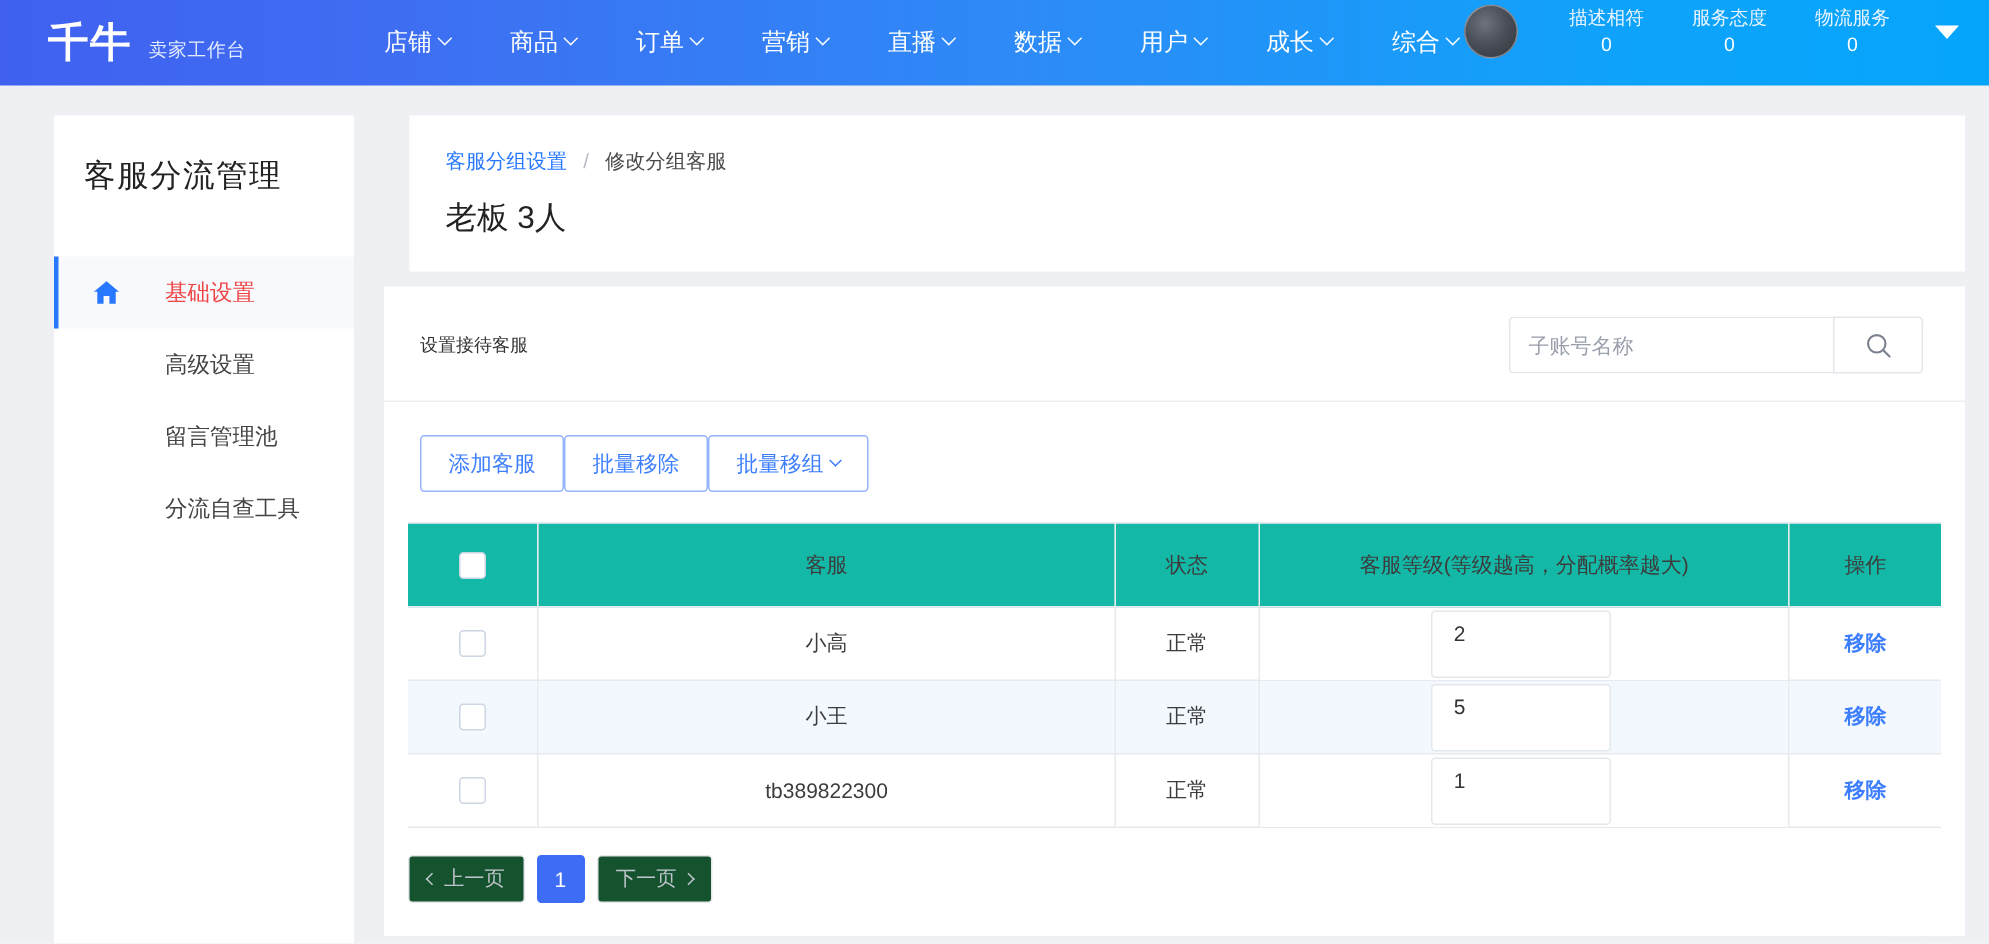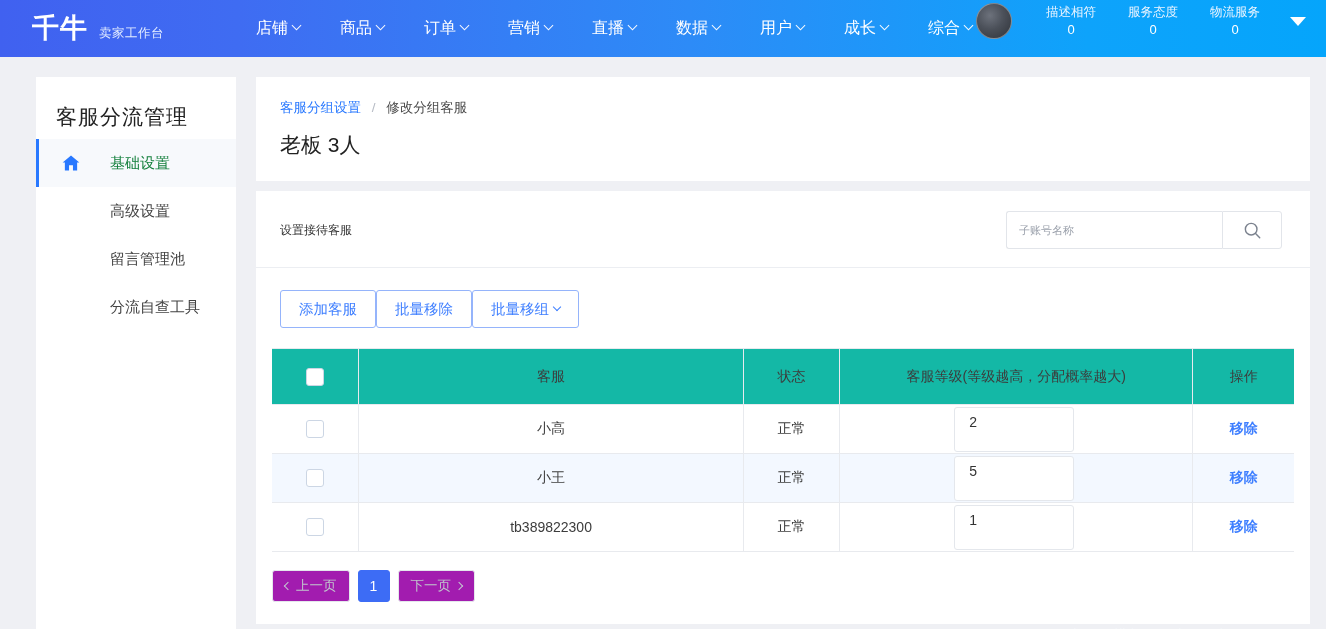--- a/index.html
+++ b/index.html
@@ -66,57 +66,57 @@
   
   .page { display: flex; padding: 20px 0 0 36px; height: 572px; }
 
   
   .sidebar {
     width: 200px; background: #fff; flex: none;
     padding-top: 26px; height: 552px;
   }
   .sidebar-title {
     font-size: 21px; color: #222; font-weight: normal;
-    padding: 0 0 0 20px; margin-bottom: 8px; letter-spacing: 1px;
+    padding: 0 0 0 20px; margin-bottom: 40px; letter-spacing: 1px;
   }
   .side-item {
     height: 48px; display: flex; align-items: center;
     font-size: 15px; color: #444; cursor: pointer;
     padding-left: 28px; position: relative;
   }
   .side-item .side-label { margin-left: 46px; }
   .side-item.active {
-    background: #f7f9fc; color: #15803d; align-items: center;
+    background: #f7f9fc; color: #ef4444; align-items: center;
   }
   .side-item.active::before {
     content: ""; position: absolute; left: 0; top: 0;
     width: 3px; height: 100%; background: #2878ff;
   }
   .home-icon { position: absolute; left: 26px; width: 18px; height: 16px; }
 
   
   .main { flex: 1; margin-left: 20px; margin-right: 16px; }
   .card { background: #fff; }
-  .card-head { padding: 22px 24px 22px; }
+  .card-head { padding: 22px 24px 22px; margin-left: 17px; }
   .breadcrumb { font-size: 13.5px; color: #555; margin-bottom: 14px; }
   .breadcrumb a { color: #2878ff; text-decoration: none; cursor: pointer; }
   .breadcrumb .sep { color: #b6bbc4; margin: 0 7px; }
   .breadcrumb .cur { color: #4a4a4a; }
   .page-title { font-size: 21px; color: #222; font-weight: normal; }
 
   .card-body { margin-top: 10px; padding-bottom: 22px; position: relative; }
   .body-head {
     display: flex; align-items: center; justify-content: space-between;
     padding: 20px 28px 18px 24px; border-bottom: 1px solid #eceef2;
   }
   .section-title { font-size: 12px; color: #333; }
   .search-wrap { display: flex; }
   .search-input {
     width: 216px; height: 38px; border: 1px solid #e2e5ea; border-right: none;
-    border-radius: 3px 0 0 3px; padding: 0 12px; font-size: 11px;
+    border-radius: 3px 0 0 3px; padding: 0 12px; font-size: 14px;
     color: #333; outline: none; font-family: inherit; background: #fff;
   }
   .search-input::placeholder { color: #9aa0ab; }
   .search-btn {
     width: 60px; height: 38px; border: 1px solid #e2e5ea;
     border-radius: 0 3px 3px 0; background: #fff; cursor: pointer;
     display: flex; align-items: center; justify-content: center;
   }
 
   .btn-row { display: flex; gap: 0; padding: 22px 24px 20px; }
@@ -163,21 +163,21 @@
     width: 120px; height: 45px; border: 1px solid #e4e7ec; border-radius: 3px;
     background: #fff; font-size: 14px; color: #333; padding: 0 0 16px 14px;
     font-family: inherit; outline: none; text-align: left;
   }
   .rm-link { color: #3d7eff; font-size: 14px; cursor: pointer; text-decoration: none; }
 
   
   .pager { display: flex; gap: 8px; padding: 18px 0 0 16px; }
   .pbtn {
     height: 32px; min-width: 32px; padding: 0 12px; border: 1px solid #e4e7ec;
-    border-radius: 3px; background: #a21caf; font-size: 13.5px; color: #bfc4cc;
+    border-radius: 3px; background: #14532d; font-size: 13.5px; color: #bfc4cc;
     display: flex; align-items: center; justify-content: center; gap: 5px;
     cursor: pointer; font-family: inherit;
   }
   .pbtn.active {
     background: #3d6cf5; border-color: #3d6cf5; color: #fff; padding: 0;
     width: 32px; font-size: 14px;
   }
   .pchev-l, .pchev-r {
     display: inline-block; width: 6px; height: 6px;
     border-top: 1.4px solid #c3c8d0; border-right: 1.4px solid #c3c8d0;

